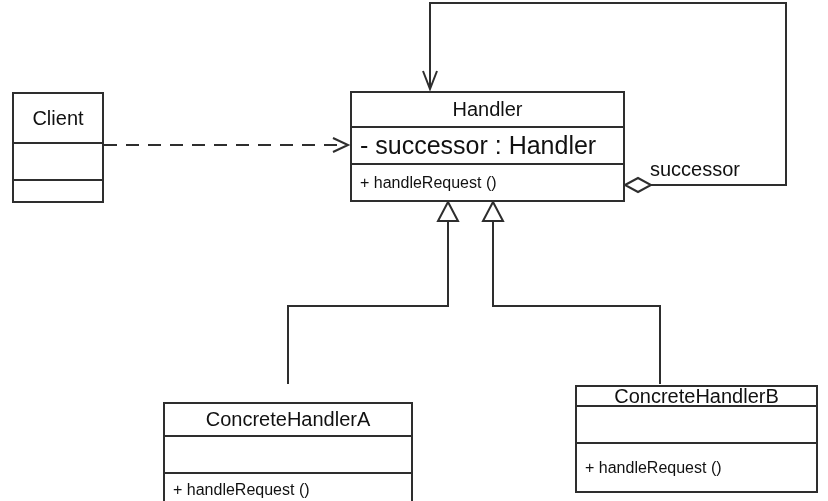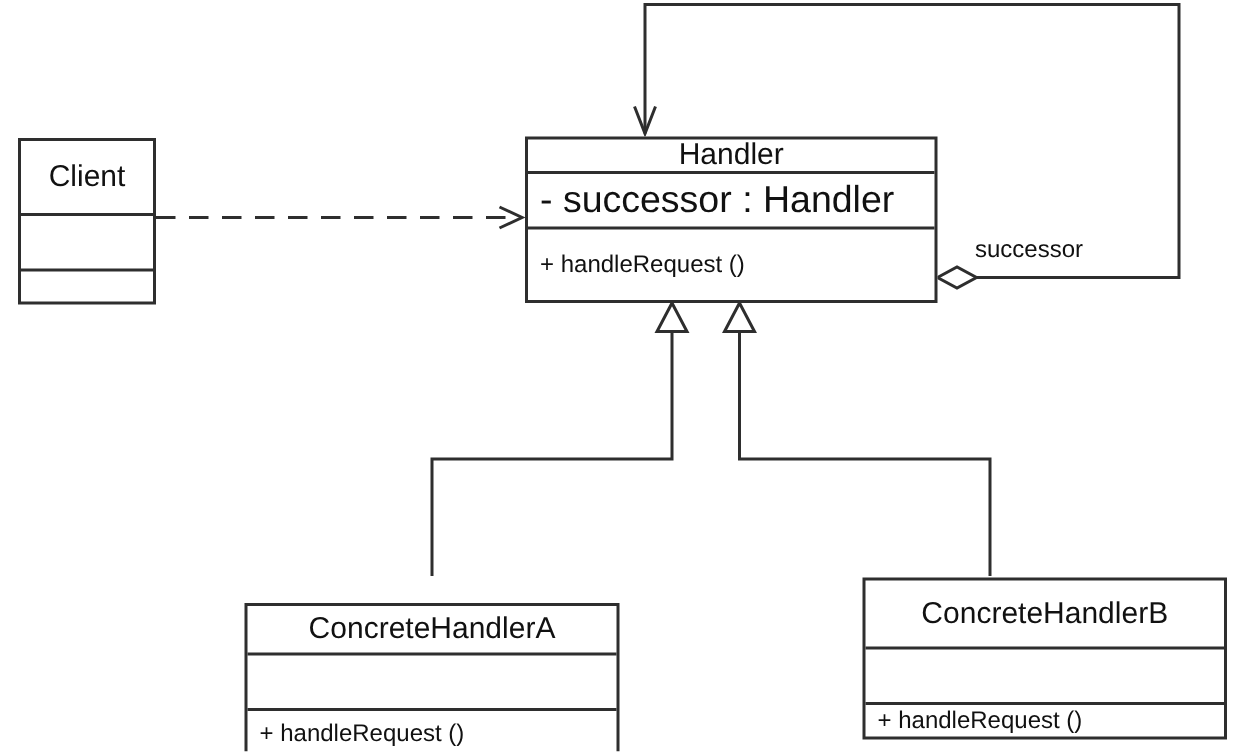--- a/index.html
+++ b/index.html
@@ -50,21 +50,21 @@
   }
   .uml-methods{
     display:flex;
     align-items:center;
     padding-left:8px;
     font-size:16px;
     flex:1;
   }
   .edge-label{
     position:absolute;
-    font-size:16px;
+    font-size:20px;
     color:var(--color-text);
     z-index:3;
   }
   .watermark{
     position:absolute;
     font-size:16px;
     letter-spacing:3px;
     color:var(--color-watermark);
     opacity:0.5;
     z-index:4;
@@ -101,33 +101,33 @@
     </g>
   </svg>
 
   <div class="uml-box" style="left:12px;top:92px;width:92px;height:111px;">
     <div class="uml-title" style="height:50px;">Client</div>
     <div class="uml-attrs" style="height:37px;"></div>
     <div class="uml-methods"></div>
   </div>
 
   <div class="uml-box" style="left:350px;top:91px;width:275px;height:111px;">
-    <div class="uml-title" style="height:23px;">Handler</div>
+    <div class="uml-title" style="height:35px;">Handler</div>
     <div class="uml-attrs" style="height:37px;">- successor : Handler</div>
     <div class="uml-methods">+ handleRequest ()</div>
   </div>
 
   <div class="uml-box" style="left:163px;top:402px;width:250px;height:106px;text-align:right;">
     <div class="uml-title" style="height:33px;">ConcreteHandlerA</div>
     <div class="uml-attrs" style="height:37px;"></div>
     <div class="uml-methods">+ handleRequest ()</div>
   </div>
 
   <div class="uml-box" style="left:575px;top:385px;width:243px;height:108px;">
-    <div class="uml-title" style="height:46px;">ConcreteHandlerB</div>
+    <div class="uml-title" style="height:20px;">ConcreteHandlerB</div>
     <div class="uml-attrs" style="height:37px;"></div>
     <div class="uml-methods">+ handleRequest ()</div>
   </div>
 
   <div class="edge-label" style="left:650px;top:158px;">successor</div>
 
 
 </div>
 
 </body></html>

